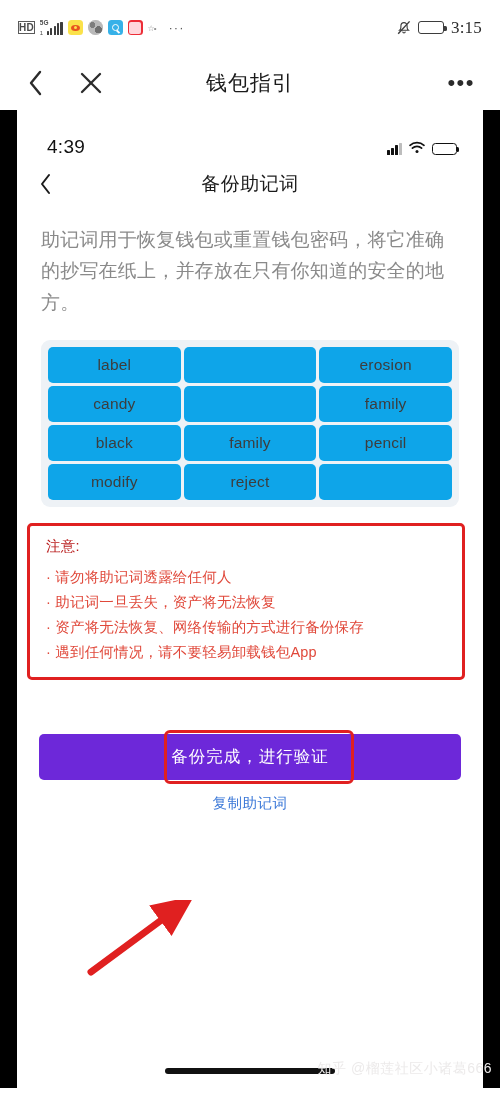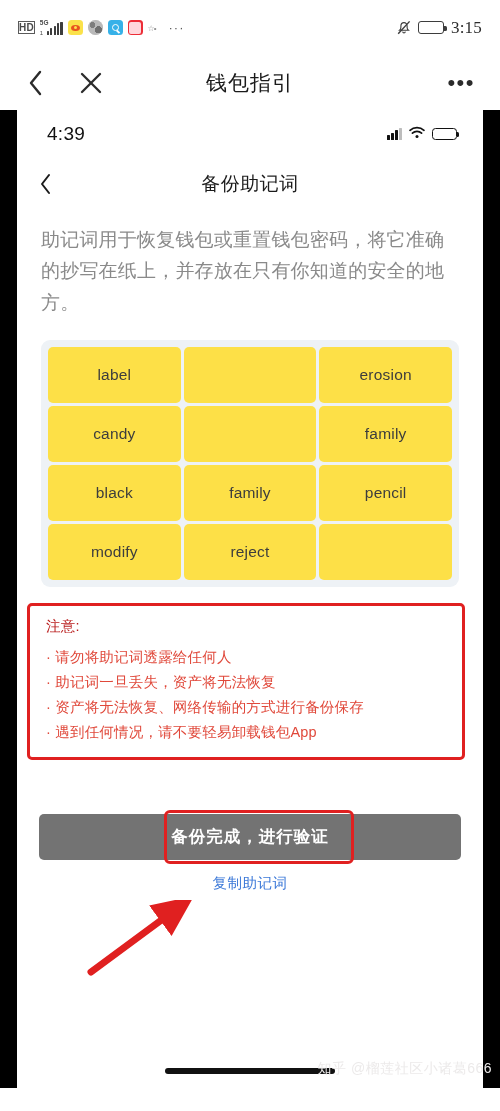--- a/index.html
+++ b/index.html
@@ -64,21 +64,21 @@
   }
   .wx-back { position:absolute; left:22px; width:26px; height:26px; display:flex; align-items:center; justify-content:center; }
   .wx-close { position:absolute; left:78px; width:26px; height:26px; display:flex; align-items:center; justify-content:center; }
   .wx-title { width:100%; text-align:center; font-size:21px; font-weight:normal; color:#1a1a1a; letter-spacing:1px; }
   .wx-dots { position:absolute; right:25px; color:#2b2b2b; font-size:22px; letter-spacing:1.5px; line-height:10px; }
 
   
   .shot-wrap { position:absolute; top:110px; left:0; width:500px; height:978px; background:#000; }
   .shot { position:absolute; top:0; left:17px; width:466px; height:978px; background:#fff; overflow:hidden; }
 
-  .in-status { height:48px; display:flex; align-items:center; justify-content:space-between; padding:0 26px 0 30px;gap:16px; }
+  .in-status { height:48px; display:flex; align-items:flex-end; justify-content:space-between; padding:0 26px 0 30px;gap:16px; }
   .in-time { font-size:19px; color:#111; font-weight:500; letter-spacing:0.3px; }
   .in-right { display:flex; align-items:center; gap:7px; }
   .in-bars { display:flex; align-items:flex-end; gap:1.5px; height:12px; }
   .in-bars i { width:2.6px; background:#111; display:block; border-radius:.6px; }
   .in-bars i:nth-child(1){height:5px}.in-bars i:nth-child(2){height:7.5px}
   .in-bars i:nth-child(3){height:10px}.in-bars i:nth-child(4){height:12px;background:#bdbdbd}
   .in-batt { width:25px; height:12.5px; border:1.5px solid #111; border-radius:3.5px; position:relative; padding:1.5px; }
   .in-batt .fill { height:100%; width:66%; background:#f3c33c; border-radius:1.5px; }
   .in-batt::after { content:""; position:absolute; right:-3.4px; top:3.2px; width:2px; height:5px; background:#111; border-radius:0 1.5px 1.5px 0; }
 
@@ -91,41 +91,41 @@
     line-height:1.65; letter-spacing:0.2px; text-align:left;
   }
 
   
   .mn-grid {
     margin:22px 24px 0 24px; background:#eef2f6; border-radius:9px;
     padding:7px; display:grid; grid-template-columns:repeat(3,1fr);
     gap:3px;
   }
   .mn-cell {
-    background:#fde047; border-radius:5px; height:56px;
+    background:#0ea5e9; border-radius:5px; height:36px;
     display:flex; align-items:center; justify-content:center;
     font-size:15.5px; color:#3d3d3d; letter-spacing:0.2px;
   }
   .mn-cell.empty { color:transparent; }
 
   
   .warn-outer { position:relative; margin:16px 18px 0 10px; }
   .warn-box {
     border:3px solid #e02020; border-radius:5px;
     padding:11px 14px 12px 16px;
   }
   .warn-title { font-size:14.5px; color:#b91c1c; margin-bottom:9px; letter-spacing:0.2px; }
   .warn-li { font-size:14.5px; color:#e0483a; line-height:1.72; letter-spacing:0.2px; }
 
   
   .cta-zone { position:relative; margin:54px 22px 0 22px; }
   .cta-btn {
-    height:46px; background:#737373; border-radius:5px;
+    height:46px; background:#6d28d9; border-radius:5px;
     display:flex; align-items:center; justify-content:center;
-    color:#fff; font-size:16.5px; letter-spacing:1px;font-weight:bold;
+    color:#fff; font-size:16.5px; letter-spacing:1px;
   }
   .cta-highlight {
     position:absolute; left:125px; top:-4px; width:190px; height:54px;
     border:3px solid #e02020; border-radius:6px; pointer-events:none;
   }
   .copy-link { text-align:center; margin-top:14px; font-size:14.5px; color:#3b78d8; letter-spacing:0.5px; }
 
   .arrow-svg { position:absolute; left:66px; top:790px; pointer-events:none; }
 
   

